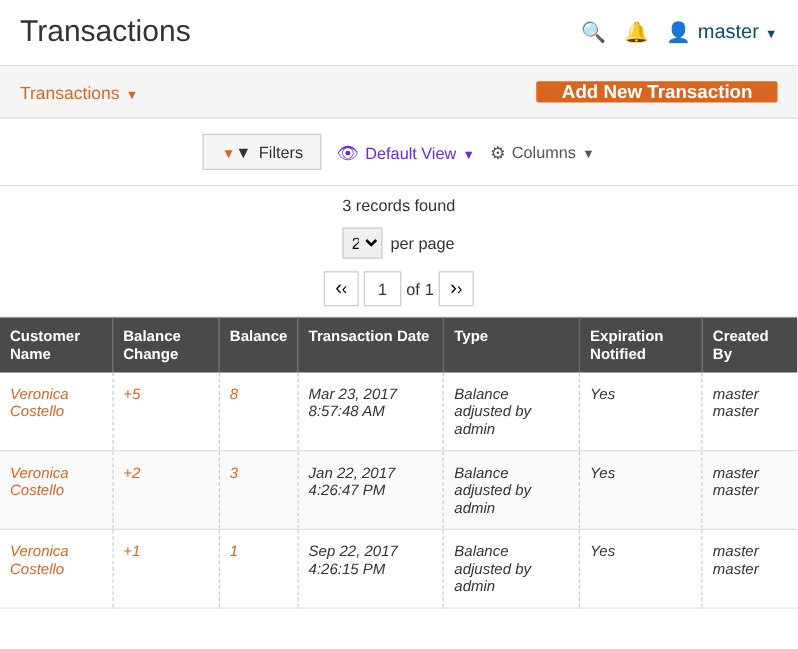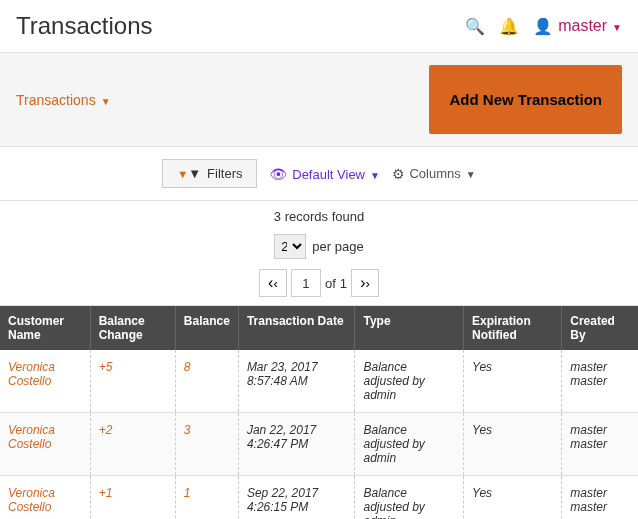--- a/index.html
+++ b/index.html
@@ -9,40 +9,40 @@
     .page-header {
       display: flex;
       align-items: center;
       justify-content: space-between;
       padding: 12px 16px;
       border-bottom: 1px solid #e0e0e0;
     }
     .page-title { font-size: 24px; font-weight: 300; color: #333; }
     .header-icons { display: flex; align-items: center; gap: 14px; color: #555; }
     .header-icons span { cursor: pointer; font-size: 16px; }
-    .user-info { display: flex; align-items: center; gap: 5px; color: #be185d; font-size: 13px; cursor: pointer; }
+    .user-info { display: flex; align-items: center; gap: 5px; color: #0c4a6e; font-size: 13px; cursor: pointer; }
 
     
     .toolbar {
       display: flex;
       align-items: center;
       justify-content: space-between;
       padding: 12px 16px;
       background: #f5f5f5;
       border-bottom: 1px solid #e0e0e0;
     }
     .transactions-dropdown {
       display: flex; align-items: center; gap: 5px;
       color: #d9661f; font-size: 14px; cursor: pointer;
     }
     .add-btn {
       background: #d9661f;
-      color: #000000;
+      color: #ffffff;
       border: none;
-      padding: 26px 20px;
+      padding: 0 20px;
       font-size: 15px;
       font-weight: bold;
       cursor: pointer;
       border-radius: 2px;
     }
 
     
     .controls {
       display: flex;
       align-items: center;

